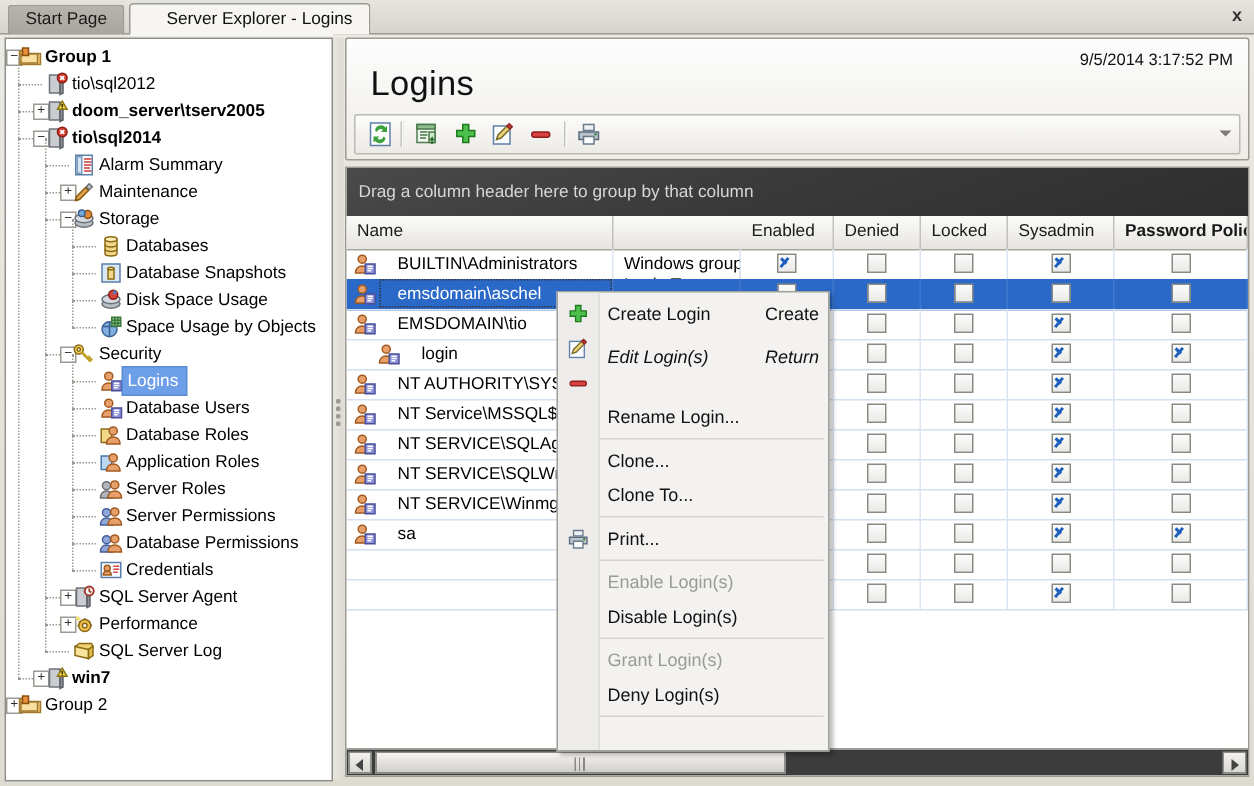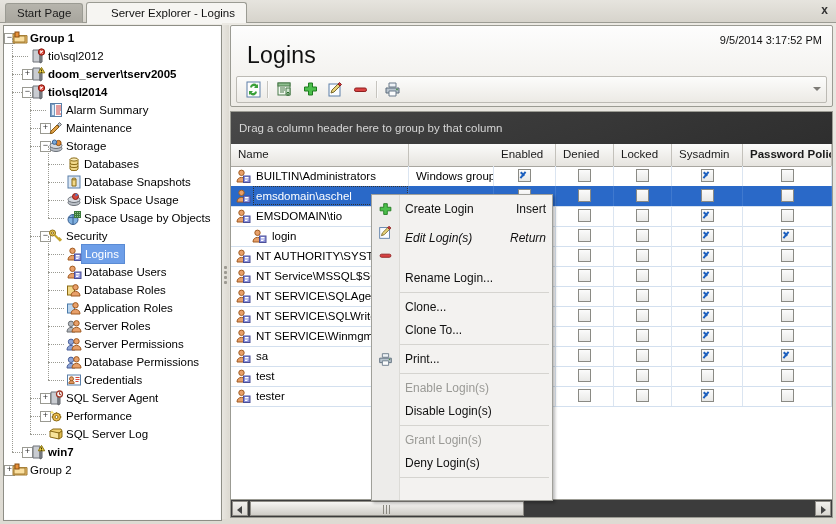--- a/index.html
+++ b/index.html
@@ -88,21 +88,21 @@
   .hcell{position:absolute;top:0;height:22px;line-height:21px;
     font-size:11.5px;color:#1a1a1a;border-right:1px solid #c3c1bb;
     padding-left:7px;box-sizing:border-box;overflow:hidden;white-space:nowrap;}
   #rows{position:absolute;left:0;top:54px;width:601px;height:333px;}
   .row{position:absolute;left:0;width:601px;height:20px;
      border-bottom:1px solid #d3e0ef;}
   .row.sel{background:#2a69c8;}
   .cell{position:absolute;top:0;height:20px;line-height:20px;
      box-sizing:border-box;overflow:hidden;white-space:nowrap;
      border-right:1px solid #dbe5f1;font-size:11.5px;}
-  .cell.name{padding-left:25px;}
+  .cell.name{padding-left:34px;}
   .cell.lt{padding-left:7px;}
   .row.sel .cell{color:#fff;border-right-color:#3f79cf;}
   .usericon{position:absolute;left:4px;top:2px;width:16px;height:16px;}
   .cbox{position:absolute;top:3px;width:13px;height:13px;
      border:1px solid #8a8a84;background:linear-gradient(#fbfbfb,#e9e9e7);
      box-sizing:border-box;}
   .cbox.on:after{content:"";position:absolute;left:1px;top:3px;width:5px;
      height:2px;background:#1c5fbe;transform:rotate(45deg);}
   .cbox.on:before{content:"";position:absolute;left:3px;top:1px;width:2px;
      height:8px;background:#1c5fbe;transform:rotate(40deg);}
@@ -773,50 +773,38 @@
               <span class="cbox" style="left: 22px;"></span>
             </div>
             <div class="cell" style="left: 441px; width: 71px;">
               <span class="cbox on" style="left: 29px;"></span>
             </div>
             <div class="cell" style="left: 512px; width: 89px;">
               <span class="cbox on" style="left: 38px;"></span>
             </div>
           </div>
           <div class="row" style="top: 200px;">
-            <div class="cell name" style="left: 0px; width: 178px;">test<span class="usericon"><svg width="16" height="16">
-                  <circle cx="6.5" cy="4.8" r="2.7" fill="#e8a06a" stroke="#a05a20"></circle>
-                  <path d="M2 14c0-3 2-4.6 4.5-4.6S11 11 11 14z" fill="#e8a06a" stroke="#a05a20"></path>
-                  <rect x="8.5" y="8" width="6.5" height="6.5" fill="#8a8fd8" stroke="#4a4f98"></rect>
-                  <path d="M10 9.5h3.5M10 11h3.5M10 12.5h2.5" stroke="#fff"></path>
-                </svg></span></div>
             <div class="cell lt" style="left: 178px; width: 85px;"></div>
             <div class="cell" style="left: 263px; width: 62px;">
               <span class="cbox" style="left: 24px;"></span>
             </div>
             <div class="cell" style="left: 325px; width: 58px;">
               <span class="cbox" style="left: 22px;"></span>
             </div>
             <div class="cell" style="left: 383px; width: 58px;">
               <span class="cbox" style="left: 22px;"></span>
             </div>
             <div class="cell" style="left: 441px; width: 71px;">
               <span class="cbox" style="left: 29px;"></span>
             </div>
             <div class="cell" style="left: 512px; width: 89px;">
               <span class="cbox" style="left: 38px;"></span>
             </div>
           </div>
           <div class="row" style="top: 220px;">
-            <div class="cell name" style="left: 0px; width: 178px;">tester<span class="usericon"><svg width="16" height="16">
-                  <circle cx="6.5" cy="4.8" r="2.7" fill="#e8a06a" stroke="#a05a20"></circle>
-                  <path d="M2 14c0-3 2-4.6 4.5-4.6S11 11 11 14z" fill="#e8a06a" stroke="#a05a20"></path>
-                  <rect x="8.5" y="8" width="6.5" height="6.5" fill="#8a8fd8" stroke="#4a4f98"></rect>
-                  <path d="M10 9.5h3.5M10 11h3.5M10 12.5h2.5" stroke="#fff"></path>
-                </svg></span></div>
             <div class="cell lt" style="left: 178px; width: 85px;"></div>
             <div class="cell" style="left: 263px; width: 62px;">
               <span class="cbox on" style="left: 24px;"></span>
             </div>
             <div class="cell" style="left: 325px; width: 58px;">
               <span class="cbox" style="left: 22px;"></span>
             </div>
             <div class="cell" style="left: 383px; width: 58px;">
               <span class="cbox" style="left: 22px;"></span>
             </div>
@@ -839,21 +827,21 @@
             <i></i>
           </div>
       </div>
     </div>
   </div>
 
   <div id="ctx">
     <div id="ctxgutter"></div>
   <div class="mi" style="top: 3px;">
         <span class="t">Create Login</span>
-        <span class="sc">Insert</span>
+        <span class="sc">Create</span>
       </div>
       <span class="mic" style="top: 6px;"><svg width="17" height="17" viewBox="0 0 19 19">
           <path d="M7.5 3h4v4h4v4h-4v4h-4v-4h-4V7h4z" fill="#4cbf4c" stroke="#1f7a1f"></path>
         </svg></span>
       <div class="mi" style="top: 32px; font-style: italic;">
         <span class="t">Edit Login(s)</span>
         <span class="sc">Return</span>
       </div>
       <span class="mic" style="top: 29px;"><svg width="17" height="17" viewBox="0 0 19 19">
           <rect x="3" y="4" width="11" height="12" fill="#fafcff" stroke="#5d7fa8"></rect>

